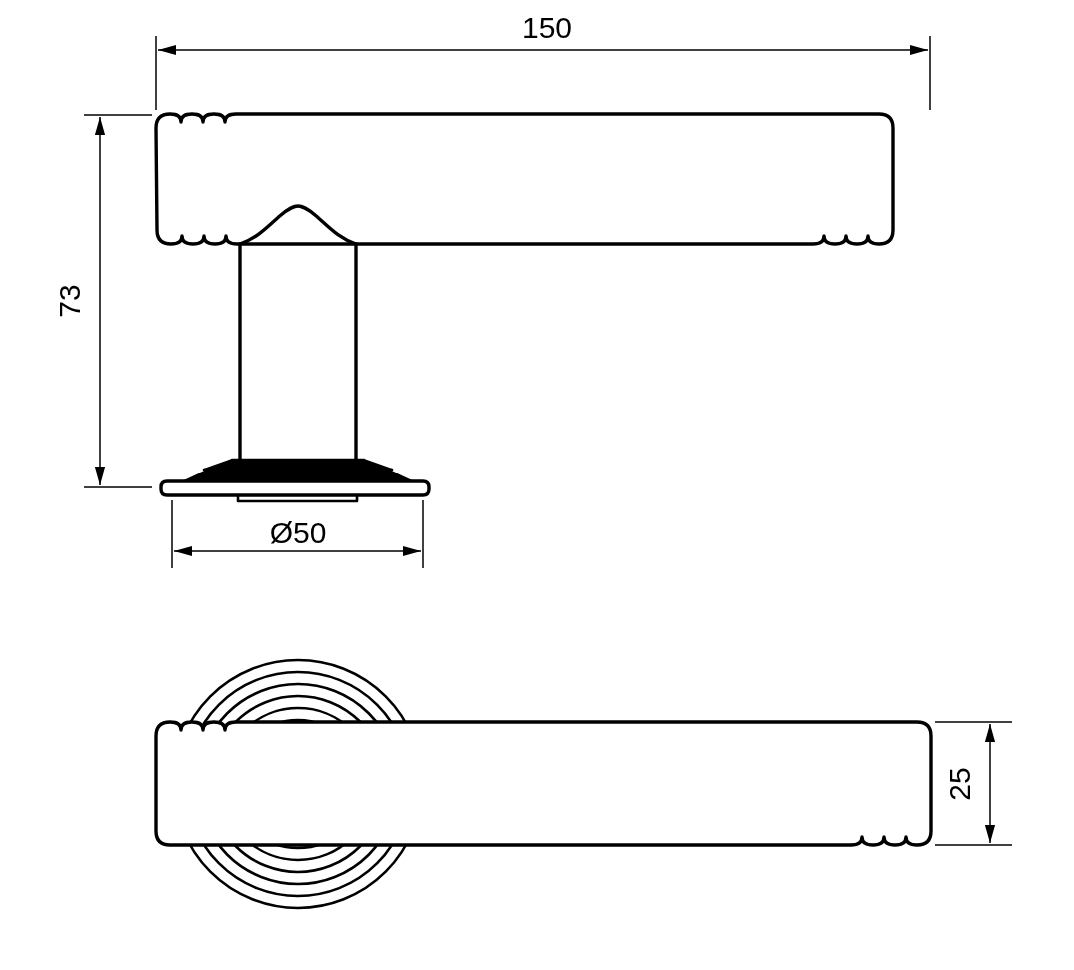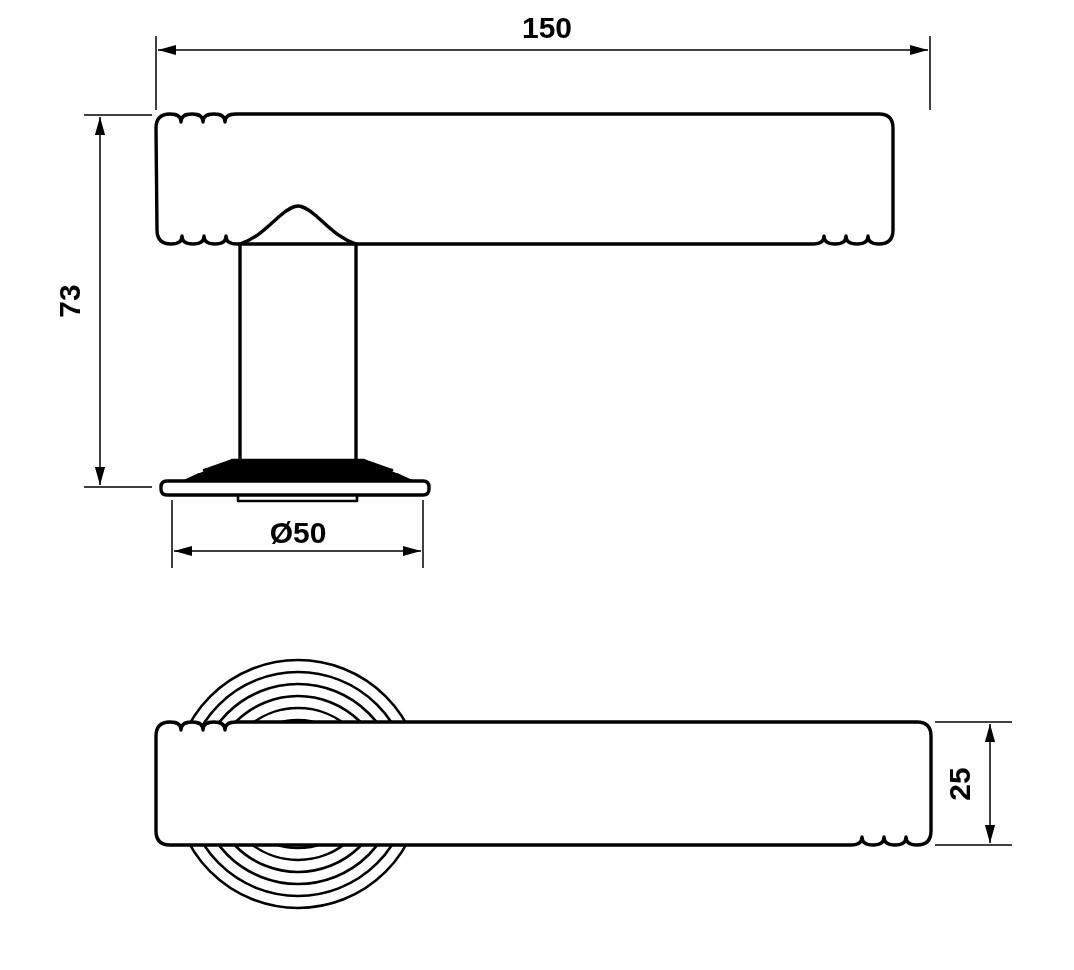--- a/index.html
+++ b/index.html
@@ -5,21 +5,21 @@
 <style>
   html,body{margin:0;padding:0;background:#ffffff;}
   body{
     width:1074px;height:970px;
     font-family:"Liberation Sans", sans-serif;
     overflow:hidden;
     position:relative;
   }
   #drawing-root{
     position:absolute;inset:0;
-    width:1074px;height:970px;font-weight:bold;
+    width:1074px;height:970px;
   }
   svg#cad{display:block;width:1074px;height:970px;background:#ffffff;}
   .obj{fill:none;stroke:#000000;stroke-width:3.4;stroke-linejoin:round;stroke-linecap:round;}
   .obj-thin{fill:none;stroke:#000000;stroke-width:2.6;stroke-linejoin:round;stroke-linecap:round;}
   .dimline{fill:none;stroke:#000000;stroke-width:1.5;stroke-linecap:butt;}
   .extline{fill:none;stroke:#000000;stroke-width:1.5;stroke-linecap:butt;}
   .arrowfill{fill:#000000;stroke:none;}
   .dimtext{
     font-family:"Liberation Sans", sans-serif;
     font-size:30px;

